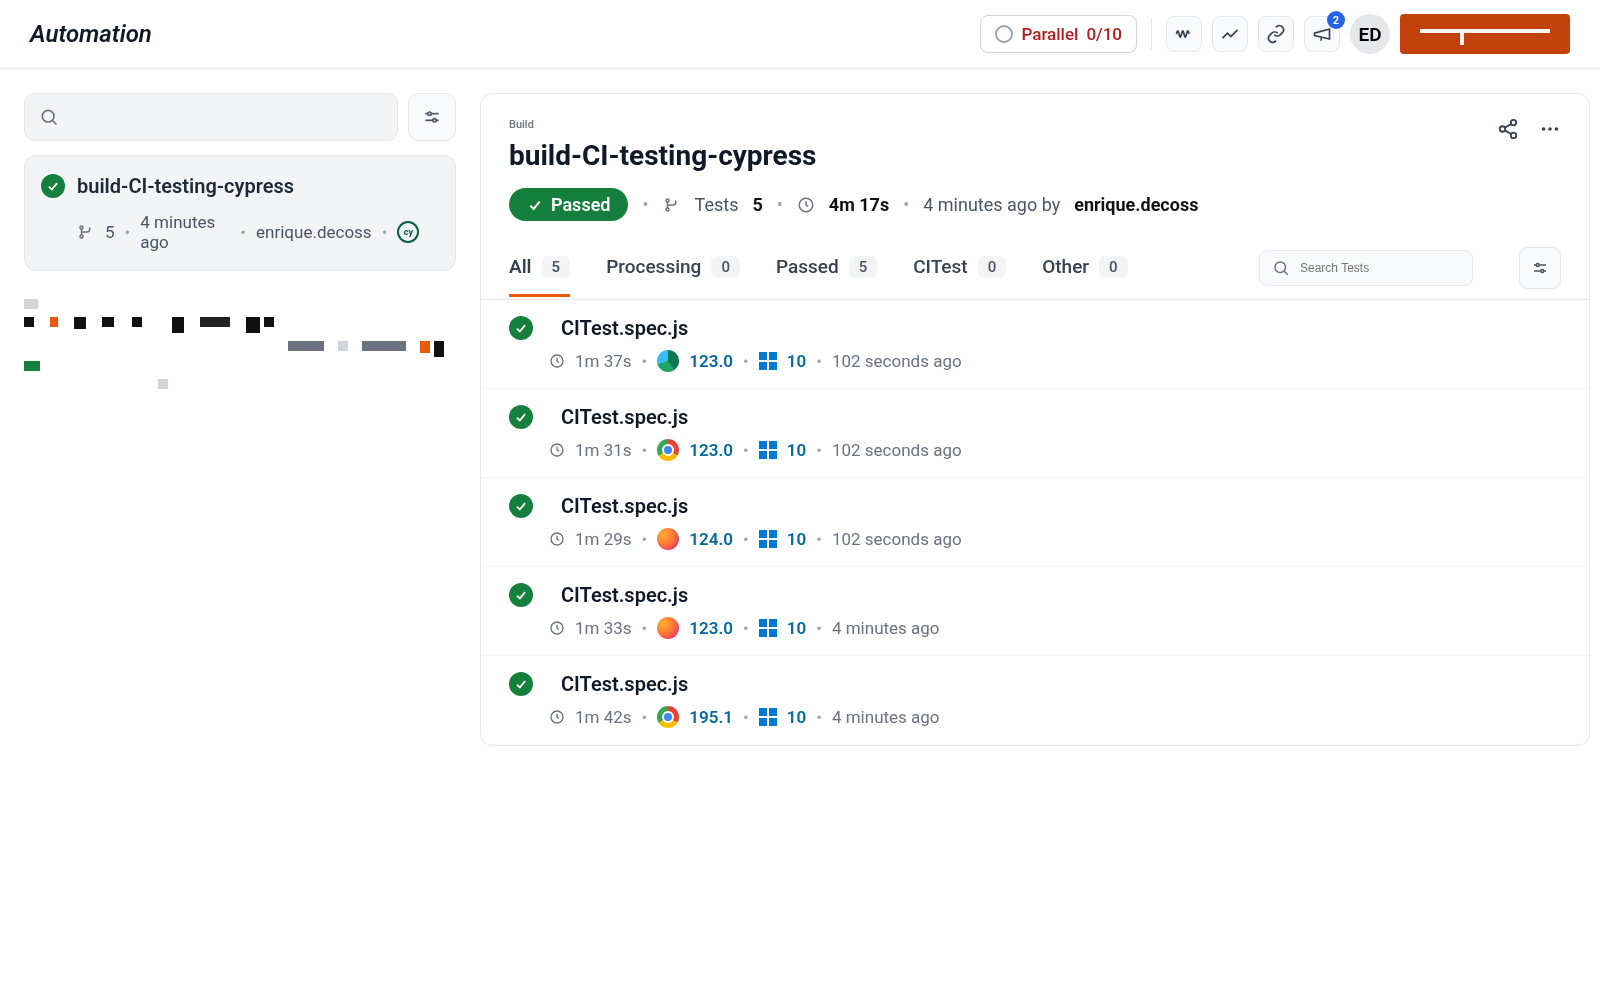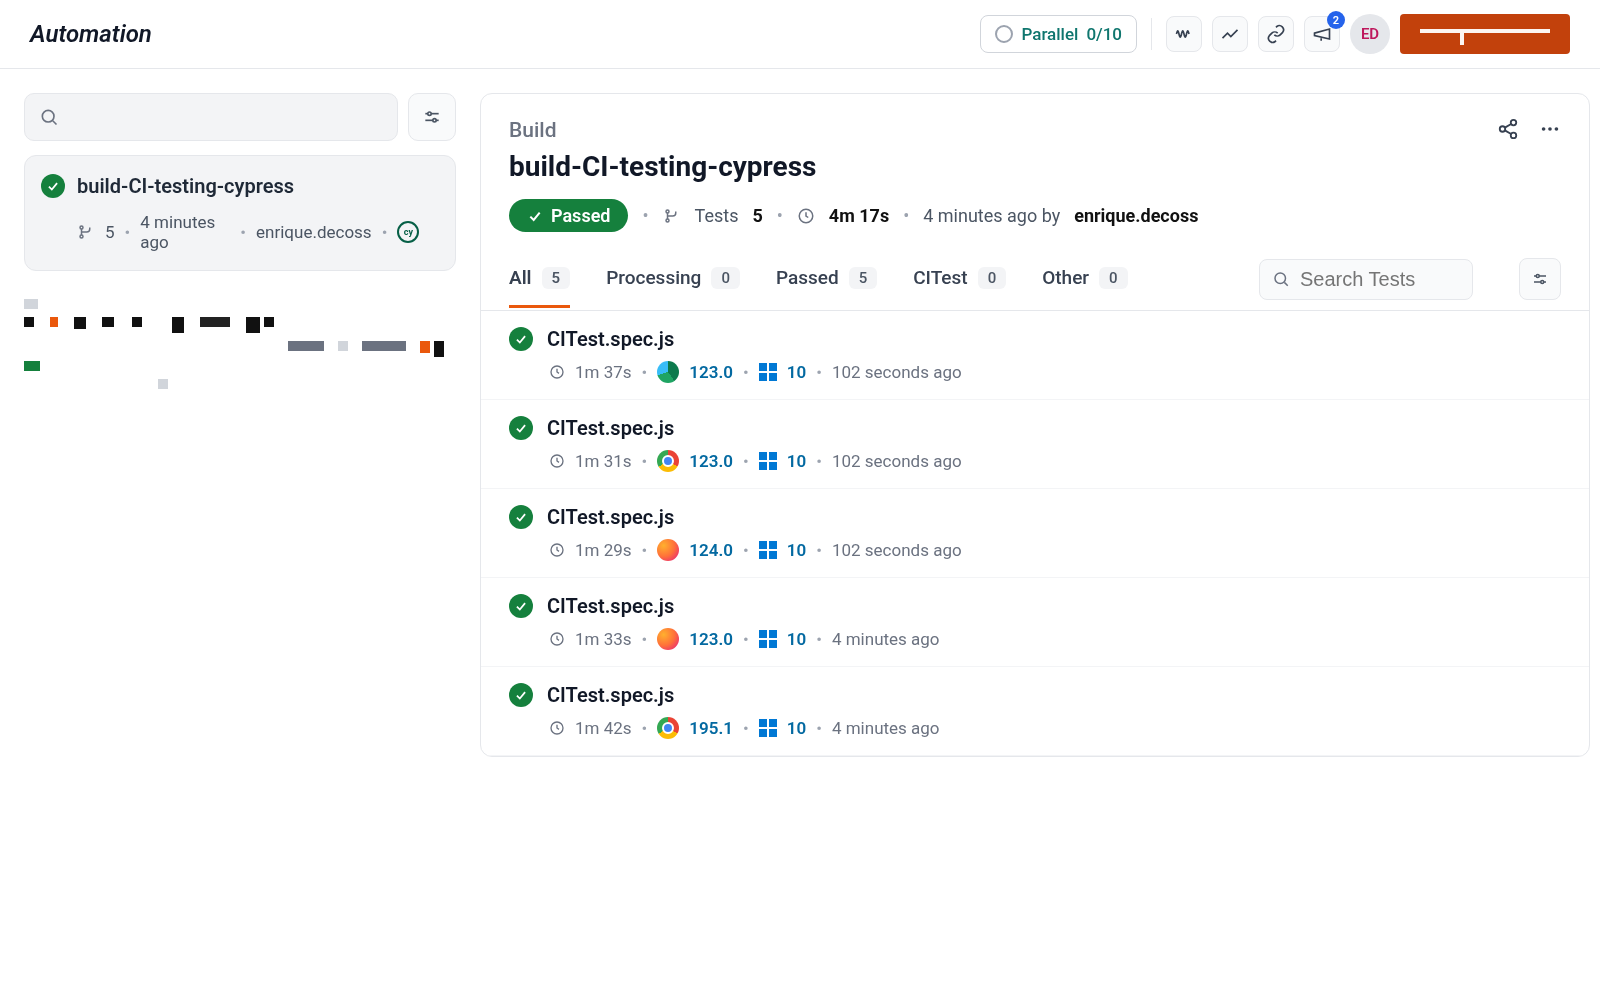--- a/index.html
+++ b/index.html
@@ -27,21 +27,21 @@
 }
 .pill {
   display: flex;
   align-items: center;
   gap: 8px;
   border: 1px solid #d1d5db;
   border-radius: 8px;
   padding: 8px 14px;
   font-size: 17px;
   font-weight: 500;
-  color: #0f766e;
+  color: #b91c1c;
   background: #fff;
 }
 .pill .dot-circle {
   width: 18px;
   height: 18px;
   border: 2px solid #9ca3af;
   border-radius: 50%;
 }
 .icon-btn {
   width: 36px;
@@ -70,23 +70,23 @@
   border-radius: 50%;
   display: flex;
   align-items: center;
   justify-content: center;
 }
 .avatar-chip {
   width: 40px;
   height: 40px;
   border-radius: 50%;
   background: #e5e7eb;
-  color: #be185d;
+  color: #000000;
   font-weight: 600;
-  font-size: 15px;
+  font-size: 19px;
   display: flex;
   align-items: center;
   justify-content: center;
 }
 .upgrade-btn {
   background: #c2410c;
   width: 170px;
   height: 40px;
   border-radius: 4px;
   position: relative;
@@ -230,21 +230,21 @@
   overflow: hidden;
 }
 .panel-head {
   padding: 24px 28px 16px;
   display: flex;
   justify-content: space-between;
 }
 .panel-head-left { flex: 1; }
 .panel-label {
   color: #6b7280;
-  font-size: 21px;
+  font-size: 11px;
   font-weight: 500;
 }
 .panel-title {
   font-size: 28px;
   font-weight: 700;
   margin-top: 8px;
 }
 .panel-meta {
   display: flex;
   align-items: center;
@@ -306,21 +306,21 @@
   gap: 10px;
   background: #f9fafb;
   border: 1px solid #e5e7eb;
   border-radius: 8px;
   padding: 8px 12px;
   margin: 10px 0;
 }
 .search-tests-wrap input {
   border: none;
   background: transparent;
-  font-size: 20px;
+  font-size: 12px;
   outline: none;
   width: 160px;
 }
 .tabs-filter-btn {
   width: 42px;
   height: 42px;
   border: 1px solid #e5e7eb;
   border-radius: 8px;
   background: #f9fafb;
   display: flex;
@@ -329,21 +329,21 @@
   margin: 10px 0 10px 10px;
   cursor: pointer;
 }
 .test-row {
   padding: 16px 28px;
   border-bottom: 1px solid #f3f4f6;
 }
 .test-row-top {
   display: flex;
   align-items: center;
-  gap: 14px;
+  gap: 28px;
 }
 .test-name {
   font-size: 20px;
   font-weight: 600;
 }
 .test-row-meta {
   display: flex;
   align-items: center;
   gap: 10px;
   margin-top: 10px;

